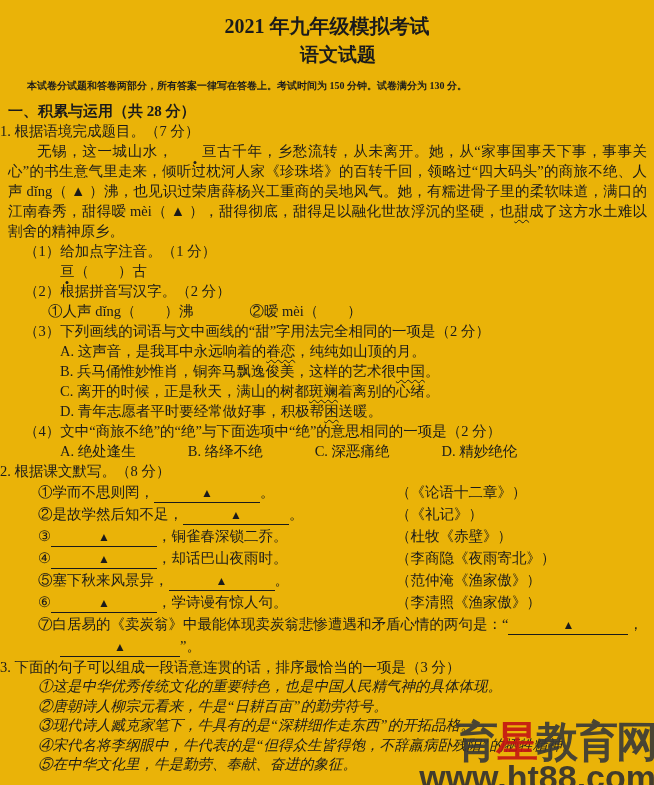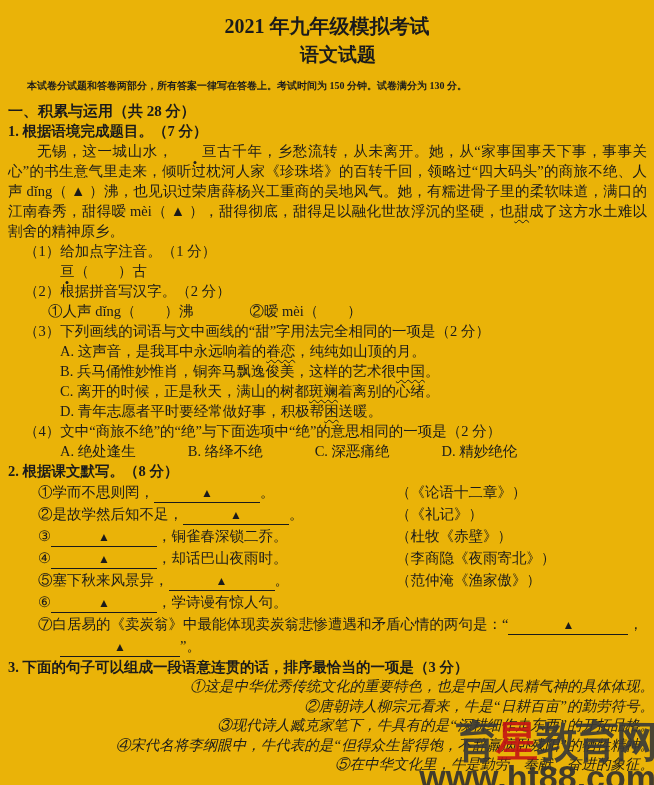--- a/index.html
+++ b/index.html
@@ -6,34 +6,34 @@
   .page {
     position:relative; width:654px; height:785px; background:#eab308;
     overflow:hidden; color:#1b1b1b;
     font-family:"Liberation Serif","DejaVu Serif",serif;
     font-size:14.5px; line-height:20px;
   }
   .title1 { margin-top:13px; text-align:center; font-weight:bold; font-size:20px; line-height:26px; }
   .title2 { margin-top:4px; text-align:center; font-weight:bold; font-size:19px; line-height:24px;padding-left:22px; }
   .intro  { margin:8px 7px 0 7px; font-weight:bold; font-size:10px; line-height:21px; text-indent:2em; text-align:justify; }
   .sec-heading { margin:5px 0 0 8px; font-weight:bold; font-size:15px; line-height:20px; }
-  .stem   { margin-left:8px; line-height:20px;font-weight:bold; }
+  .stem   { line-height:20px; }
   .passage { margin:0 7px 0 8px; text-indent:2em; text-align:justify; line-height:20px; }
   .line   { line-height:20px; }
   .sub    { margin-left:24px; }
   .ans1   { margin-left:60px; }
   .pinyin-items { margin-left:48px; }
   .pinyin-items .it2 { margin-left:56px; }
   .opt    { margin-left:60px; }
   .opt4   { margin-left:60px; display:flex; gap:52px; }
   .q2line { margin-left:38px; display:flex; line-height:22px; height:22px; }
   .q2main { flex:0 0 358px; }
   .q2l7   { margin-left:38px; line-height:22px; height:22px; }
   .q2l7b  { margin-left:60px; line-height:22px; height:22px; }
-  .q3item { margin-left:38px; font-style:italic; line-height:19.5px; height:19.5px;text-align:right; }
+  .q3item { margin-left:38px; font-style:italic; line-height:19.5px; height:19.5px; }
   .blank {
     display:inline-block; min-width:106px; border-bottom:1px solid #1b1b1b;
     text-align:center; height:17px; line-height:17px; vertical-align:bottom;
     font-size:12px; font-style:normal;
   }
   .blank-wide { min-width:120px; }
   .udot { position:relative; display:inline-block; }
   .udot::after {
     content:""; position:absolute; left:50%; transform:translateX(-50%);
     bottom:-3px; width:3px; height:3px; border-radius:50%; background:#1b1b1b;
@@ -116,20 +116,21 @@
   <div class="q2line">
     <span class="q2main"><span>④</span><span class="blank"><span>▲</span></span><span>，却话巴山夜雨时。</span></span>
     <span>（李商隐《夜雨寄北》）</span>
   </div>
   <div class="q2line">
     <span class="q2main"><span>⑤塞下秋来风景异，</span><span class="blank"><span>▲</span></span><span>。</span></span>
     <span>（范仲淹《渔家傲》）</span>
   </div>
   <div class="q2line">
     <span class="q2main"><span>⑥</span><span class="blank"><span>▲</span></span><span>，学诗谩有惊人句。</span></span>
+    <span>（李清照《渔家傲》）</span>
   </div>
 
   <div class="q2l7">
     <span>⑦白居易的《卖炭翁》中最能体现卖炭翁悲惨遭遇和矛盾心情的两句是：“</span><span class="blank blank-wide"><span>▲</span></span><span>，</span>
   </div>
   <div class="q2l7b">
     <span class="blank blank-wide"><span>▲</span></span><span>”。</span>
   </div>
 
   <div class="stem">3. 下面的句子可以组成一段语意连贯的话，排序最恰当的一项是（3 分）</div>

